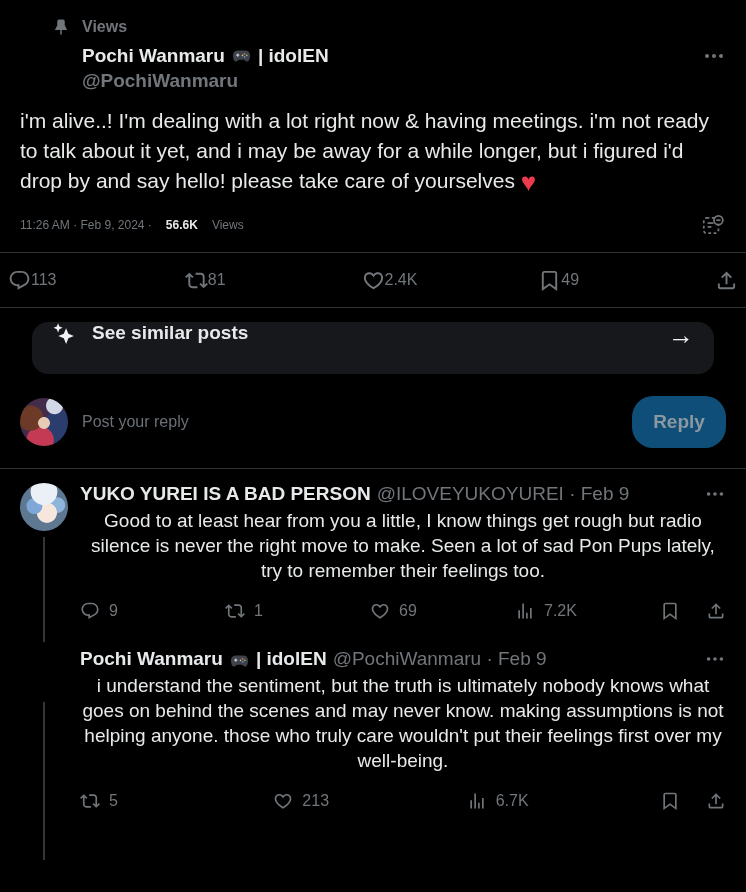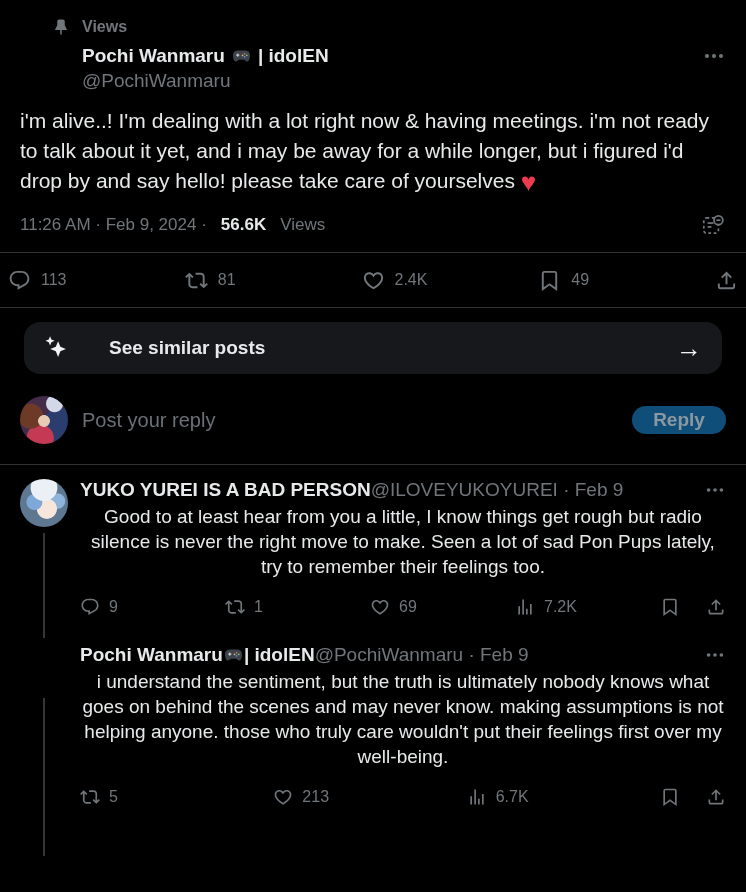--- a/index.html
+++ b/index.html
@@ -42,69 +42,69 @@
   .av-yuko {
     background:
       radial-gradient(circle at 50% 18%, #eaf0f5 0 28%, transparent 30%),
       radial-gradient(circle at 30% 48%, #7fa8d8 0 18%, transparent 20%),
       radial-gradient(circle at 56% 62%, #f6e6dc 0 24%, transparent 26%),
       radial-gradient(circle at 78% 46%, #8fb4dc 0 16%, transparent 18%),
       #5d7890;
   }
   .head-names { margin-left: 12px; flex: 1; min-width: 0; padding-top: 1px; }
   .name-line { display: flex; align-items: center; gap: 6px; font-size: 19px; font-weight: bold; color: #e7e9ea; white-space: nowrap; }
-  .handle { font-size: 19px; color: #71767b; margin-top: 3px; }
+  .handle { font-size: 19px; color: #71767b; margin-top: 3px; font-weight: bold; }
   .more-btn { width: 24px; height: 24px; color: #71767b; flex-shrink: 0; cursor: pointer; }
 
   
   .tweet-body { margin-top: 12px; font-size: 21px; line-height: 30px; color: #e7e9ea; }
   .heart { color: #ec3b4e; font-size: 26px; line-height: 0; vertical-align: -3px; }
 
   
-  .ts-row { display: flex; align-items: center; margin-top: 16px; font-size: 17px; color: #71767b; }
+  .ts-row { display: flex; align-items: center; margin-top: 16px; font-size: 12px; color: #71767b; }
   .ts-views { color: #e7e9ea; font-weight: bold; margin: 0 14px; }
   .grok-actions { margin-left: auto; width: 26px; height: 26px; cursor: pointer; }
 
   
   .action-bar { display: flex; align-items: center; height: 54px; color: #71767b; font-size: 16px; padding: 0 8px; }
-  .ag { flex: 1; display: flex; align-items: center; gap: 10px; cursor: pointer; }
+  .ag { flex: 1; display: flex; align-items: center; gap: 0; cursor: pointer; }
   .ag:last-child { flex: 0 0 auto; }
   .aicon { width: 23px; height: 23px; display: block; }
 
   
   .similar-btn {
-    margin: 14px 24px 0; height: 52px; background: #16181c; border-radius: 16px;
-    display: flex; align-items: center; padding: 0 20px; cursor: pointer; gap: 25px;
+    margin: 14px 32px 0; height: 52px; background: #16181c; border-radius: 16px;
+    display: flex; padding: 0 20px; cursor: pointer;
   }
   .similar-label { font-size: 19px; font-weight: bold; margin-left: 14px; }
   .similar-arrow { margin-left: auto; font-size: 26px; color: #eff3f4; line-height: 1; }
 
   
   .composer { display: flex; align-items: center; margin-top: 22px; }
   .composer .avatar { width: 48px; height: 48px; }
   .composer-input {
     flex: 1; margin-left: 14px; background: transparent; border: none; outline: none;
-    font-family: "Liberation Sans", sans-serif; font-size: 20px; color: #e7e9ea;
+    font-family: "Liberation Sans", sans-serif; font-size: 16px; color: #e7e9ea;
   }
   .composer-input::placeholder { color: #6b7076; }
   .reply-btn {
-    width: 94px; height: 28px; border: none; border-radius: 21px;
+    width: 94px; height: 52px; border: none; border-radius: 21px;
     background: #0f4e78; color: #8b98a0; font-size: 19px; font-weight: bold;
     font-family: "Liberation Sans", sans-serif; cursor: pointer; flex-shrink: 0;
   }
   .composer-gap { margin-top: 20px; }
 
   
   .reply-block { display: flex; padding: 14px 20px 4px; position: relative; }
   .reply-avcol { width: 48px; flex-shrink: 0; position: relative; }
   .reply-avcol .avatar { width: 48px; height: 48px; }
   .thread-line { position: absolute; left: 23px; top: 54px; bottom: -12px; width: 2px; background: #333639; }
   .thread-line.to-end { bottom: -40px; }
   .reply-content { flex: 1; min-width: 0; margin-left: 12px; }
-  .reply-head { display: flex; align-items: center; white-space: nowrap; overflow: hidden; }
+  .reply-head { display: flex; align-items: flex-end; gap: 6px; white-space: nowrap; overflow: hidden; }
   .reply-name { font-size: 19px; font-weight: bold; color: #e7e9ea; }
   .reply-meta { font-size: 19px; color: #71767b; }
   .reply-head .more-btn { margin-left: auto; width: 22px; height: 22px; }
   .reply-body { margin-top: 3px; font-size: 19px; line-height: 25px; color: #e7e9ea; text-align: center; }
   .reply-actions { display: flex; align-items: center; margin-top: 9px; height: 38px; color: #71767b; font-size: 16px; }
   .rg { flex: 1; display: flex; align-items: center; gap: 9px; cursor: pointer; }
   .rg-end { flex: 0 0 auto; display: flex; align-items: center; gap: 26px; }
   .ricon { width: 20px; height: 20px; display: block; }
 
   .gamepad { width: 21px; height: 17px; flex-shrink: 0; }

